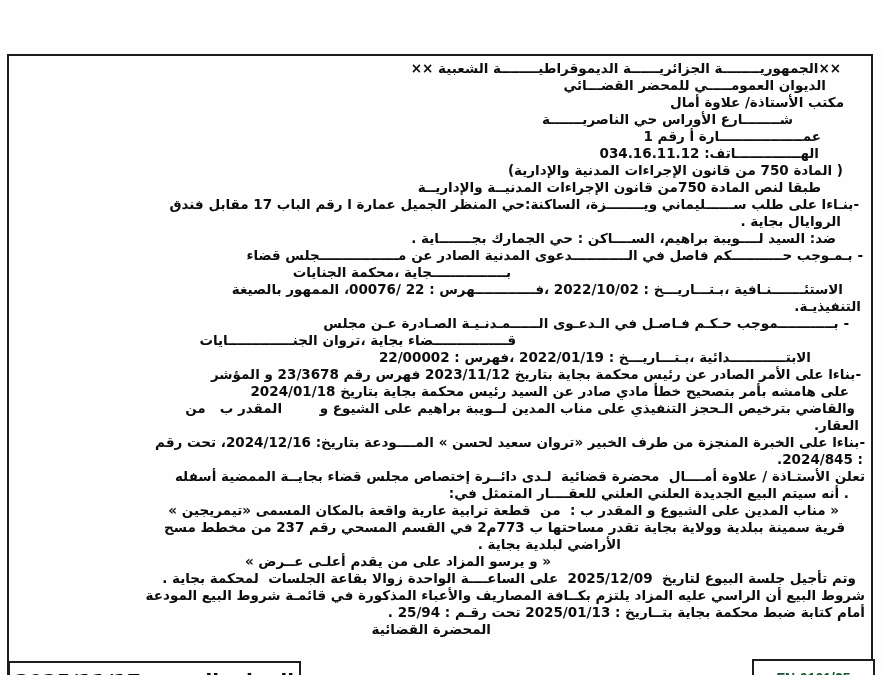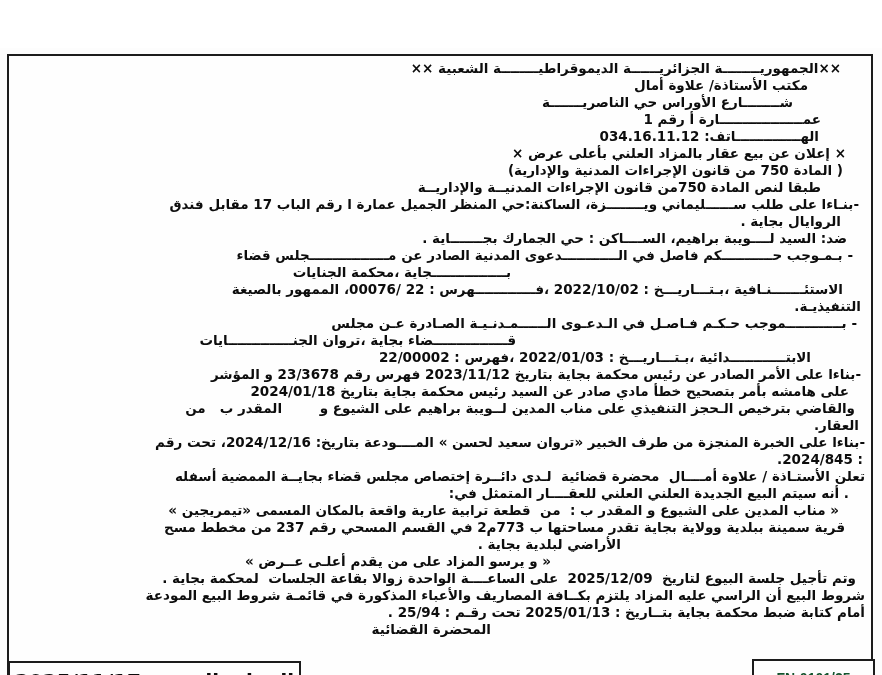--- a/index.html
+++ b/index.html
@@ -85,37 +85,37 @@
 </style>
 </head>
 <body>
 
 <div id="page">
 
   <div id="notice-frame">
     <div id="notice-body">
 
     <div class="notice-line" style="padding-right: 30px;">××الجمهوريــــــــة الجزائريــــــة الديموقراطيــــــــة الشعبية ××</div>
-        <div class="notice-line" style="padding-right: 63px;">مكتب الأستاذة/ علاوة أمال</div>
+        <div class="notice-line" style="padding-right: 45px;">الديوان العمومـــــي للمحضر القضـــائي</div>
+        <div class="notice-line" style="padding-right: 27px;">مكتب الأستاذة/ علاوة أمال</div>
         <div class="notice-line" style="padding-right: 78px;">شــــــــارع الأوراس حي الناصريـــــــة</div>
         <div class="notice-line" style="padding-right: 50px;">عمــــــــــــــــــارة أ رقم 1</div>
         <div class="notice-line" style="padding-right: 52px;">الهــــــــــــــاتف: 034.16.11.12</div>
-        <div class="notice-line" style="padding-right: 25px;">× إعلان عن بيع عقار بالمزاد العلني بأعلى عرض ×</div>
         <div class="notice-line" style="padding-right: 28px;">( المادة 750 من قانون الإجراءات المدنية والإدارية)</div>
         <div class="notice-line" style="padding-right: 50px;">طبقا لنص المادة 750من قانون الإجراءات المدنيــة والإداريــة</div>
         <div class="notice-line" style="padding-right: 12px;">-بنـاءا على طلب ســــــليماني ويــــــــزة، الساكنة:حي المنظر الجميل عمارة ا رقم الباب 17 مقابل فندق</div>
         <div class="notice-line" style="padding-right: 30px;">الروايال بجاية .</div>
-        <div class="notice-line" style="padding-right: 24px;">ضد: السيد لــــويبة براهيم، الســــاكن : حي الجمارك بجـــــــاية .</div>
-        <div class="notice-line" style="padding-right: 18px;">- بـمـوجب حـــــــــــكم فاصل في الــــــــــــدعوى المدنية الصادر عن مـــــــــــــــــجلس قضاء</div>
+        <div class="notice-line" style="padding-right: 35px;">ضد: السيد لــــويبة براهيم، الســــاكن : حي الجمارك بجـــــــاية .</div>
+        <div class="notice-line" style="padding-right: 8px;">- بـمـوجب حـــــــــــكم فاصل في الــــــــــــدعوى المدنية الصادر عن مـــــــــــــــــجلس قضاء</div>
         <div class="notice-line" style="padding-right: 360px;">بــــــــــــــــجاية ،محكمة الجنايات</div>
         <div class="notice-line" style="padding-right: 28px;">الاستئـــــــنـافية ،بـتـــاريـــخ : 2022/10/02 ،فـــــــــــــهرس : ‎00076/ 22‎، الممهور بالصيغة</div>
         <div class="notice-line" style="padding-right: 10px;">التنفيذيـة.</div>
-        <div class="notice-line" style="padding-right: 14px;">- بــــــــــــموجب حـكـم فـاصـل في الـدعـوى الــــــمـدنـيـة الصـادرة عـن مجلس</div>
+        <div class="notice-line" style="padding-right: 22px;">- بــــــــــــموجب حـكـم فـاصـل في الـدعـوى الــــــمـدنـيـة الصـادرة عـن مجلس</div>
         <div class="notice-line" style="padding-right: 355px;">قــــــــــــــــضاء بجاية ،تروان الجنــــــــــــــايات</div>
-        <div class="notice-line" style="padding-right: 60px;">الابتــــــــــــدائية ،بـتـــاريـــخ : 2022/01/03 ،فهرس : 22/00002</div>
+        <div class="notice-line" style="padding-right: 60px;">الابتــــــــــــدائية ،بـتـــاريـــخ : 2022/01/19 ،فهرس : 22/00002</div>
         <div class="notice-line" style="padding-right: 10px;">-بناءا على الأمر الصادر عن رئيس محكمة بجاية بتاريخ 2023/11/12 فهرس رقم 23/3678 و المؤشر</div>
         <div class="notice-line" style="padding-right: 22px;">على هامشه بأمر بتصحيح خطأ مادي صادر عن السيد رئيس محكمة بجاية بتاريخ 2024/01/18</div>
         <div class="notice-line" style="padding-right: 16px;">والقاضي بترخيص الـحجز التنفيذي على مناب المدين لــويبة براهيم على الشيوع و        المقدر ب   من</div>
         <div class="notice-line" style="padding-right: 12px;">العقار.</div>
         <div class="notice-line" style="padding-right: 6px;">-بناءا على الخبرة المنجزة من طرف الخبير «تروان سعيد لحسن » المــــودعة بتاريخ: 2024/12/16، تحت رقم</div>
         <div class="notice-line" style="padding-right: 8px;">: 2024/845.</div>
         <div class="notice-line" style="padding-right: 6px; text-align: right;">تعلن الأستـاذة / علاوة أمــــال  محضرة قضائية  لـدى دائــرة إختصاص مجلس قضاء بجايــة الممضية أسفله</div>
         <div class="notice-line" style="padding-right: 22px;">. أنه سيتم البيع الجديدة العلني العلني للعقــــار المتمثل في:</div>
         <div class="notice-line" style="padding-right: 32px;">« مناب المدين على الشيوع و المقدر ب :  من  قطعة ترابية عارية واقعة بالمكان المسمى «تيمريجين »</div>
         <div class="notice-line" style="padding-right: 26px;">قرية سمينة ببلدية وولاية بجاية تقدر مساحتها ب 773م2 في القسم المسحي رقم 237 من مخطط مسح</div>

